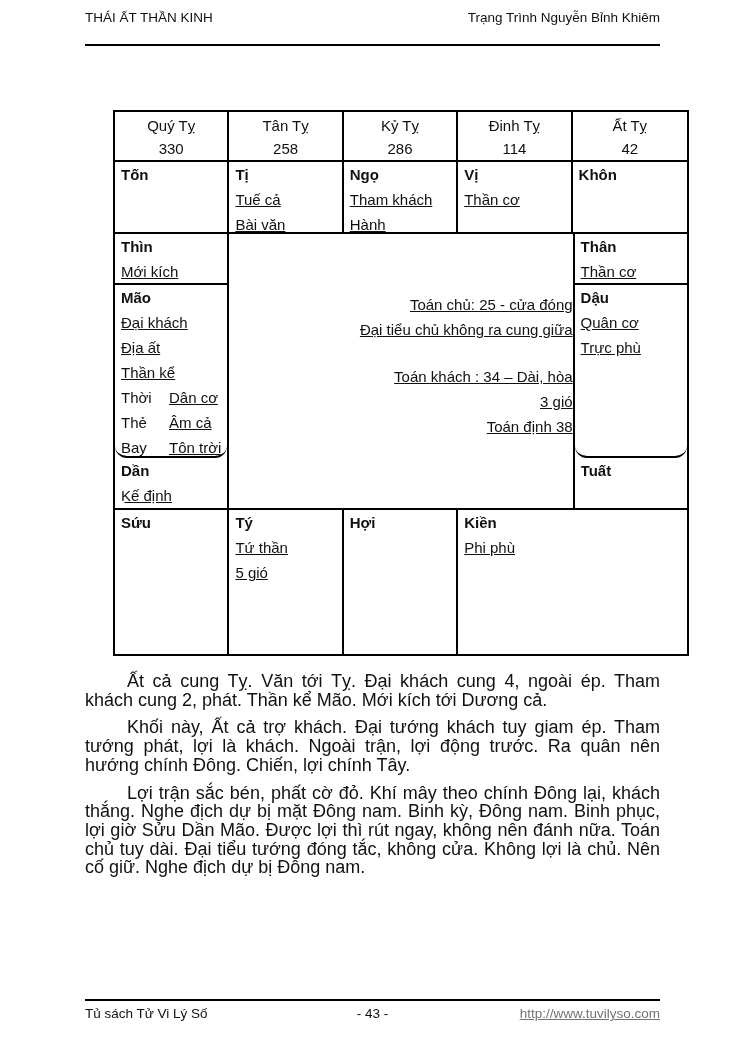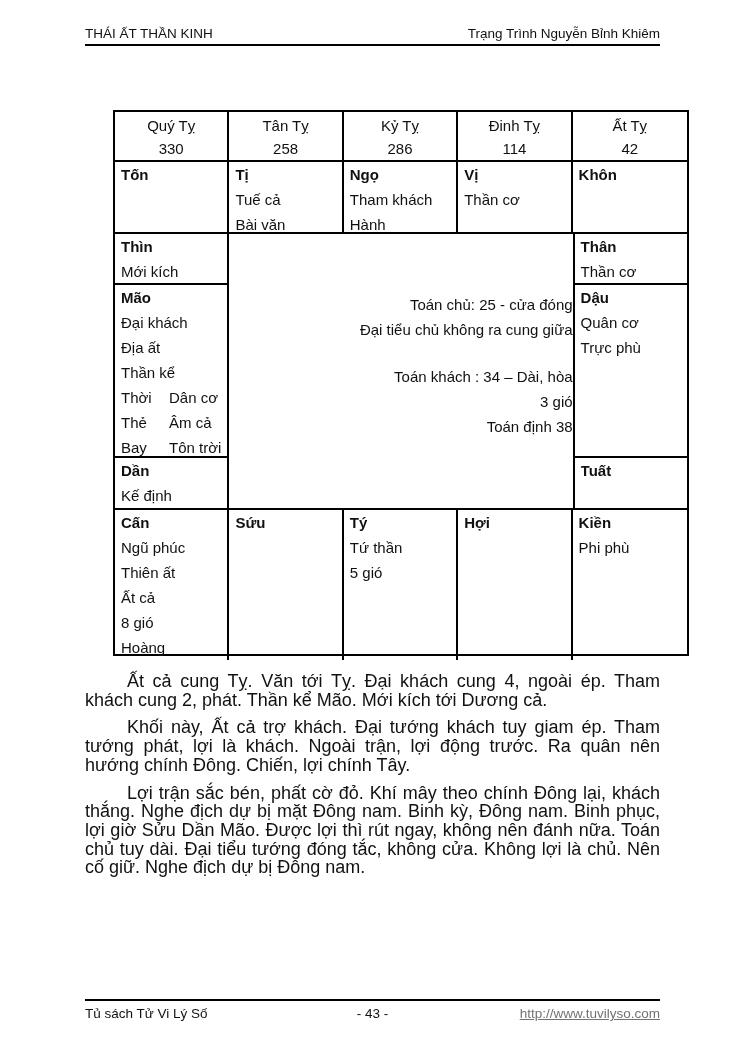--- a/index.html
+++ b/index.html
@@ -8,21 +8,21 @@
     width: 744px; height: 1051px;
     font-family: "Liberation Sans", sans-serif;
     color: #111;
     position: relative;
     overflow: hidden;
   }
   .page { position: absolute; inset: 0; background: #fff; }
 
   
   .page-header {
-    position: absolute; left: 85px; right: 84px; top: 26px;
+    position: absolute; left: 85px; right: 84px; top: 10px;
     display: flex; justify-content: space-between; align-items: baseline;
     font-size: 13.5px;
   }
   .header-rule {
     position: absolute; left: 85px; right: 84px; top: 44px;
     height: 2px; background: #000;
   }
 
   
   .atable {
@@ -37,33 +37,33 @@
   .trow-years { height: 50px; }
   .trow-r2 { height: 72px; }
   .trow-mid { height: 276px; }
 
   .tcell { width: 20%; border-right: 2px solid #000; overflow: hidden; }
   .tcell:last-child { border-right: none; }
 
   .ycell { text-align: center; padding-top: 2px; line-height: 23px; }
 
   .cell-label { font-weight: bold; line-height: 24px; padding: 1px 4px 0 6px; }
-  .cline { line-height: 25px; padding-left: 6px; white-space: nowrap; }
+  .cline { line-height: 25px; padding-left: 6px; white-space: nowrap; text-decoration: underline; }
 
   .mid-left, .mid-right { width: 20%; display: flex; flex-direction: column; justify-content: space-between; }
   .mid-left { border-right: 2px solid #000; }
   .mid-right { border-left: 2px solid #000; }
   .mid-center { width: 60%; text-align: right; padding-top: 58px; }
   .mid-center .cline { padding-left: 0; }
   .spacer-line { height: 22px; }
 
   .subcell { border-bottom: 2px solid #000; overflow: hidden; }
   .subcell:last-child { border-bottom: none; flex: 1; border-radius: 25px; }
   .sub-thin, .sub-than { height: 51px; }
-  .sub-mao, .sub-dau { height: 173px; }
+  .sub-mao, .sub-dau { height: 173px; border-radius: 12px; }
 
   .pair .w1 { display: inline-block; min-width: 48px; }
 
   
   .body-text {
     position: absolute; left: 85px; right: 84px; top: 672px;
     font-size: 18px; line-height: 18.7px;
     text-align: justify;
   }
   .body-text p { text-indent: 42px; margin-bottom: 9px; }
@@ -184,28 +184,20 @@
           <div class="cline">Trực phù</div>
         </div>
         <div class="subcell">
           <div class="cell-label">Tuất</div>
         </div>
       </div>
     </div>
 
     <div class="trow">
       <div class="tcell">
-        <div class="cell-label">Cấn</div>
-        <div class="cline">Ngũ phúc</div>
-        <div class="cline">Thiên ất</div>
-        <div class="cline">Ất cả</div>
-        <div class="cline">8 gió</div>
-        <div class="cline">Hoàng</div>
-      </div>
-      <div class="tcell">
         <div class="cell-label">Sứu</div>
       </div>
       <div class="tcell">
         <div class="cell-label">Tý</div>
         <div class="cline">Tứ thần</div>
         <div class="cline">5 gió</div>
       </div>
       <div class="tcell">
         <div class="cell-label">Hợi</div>
       </div>

